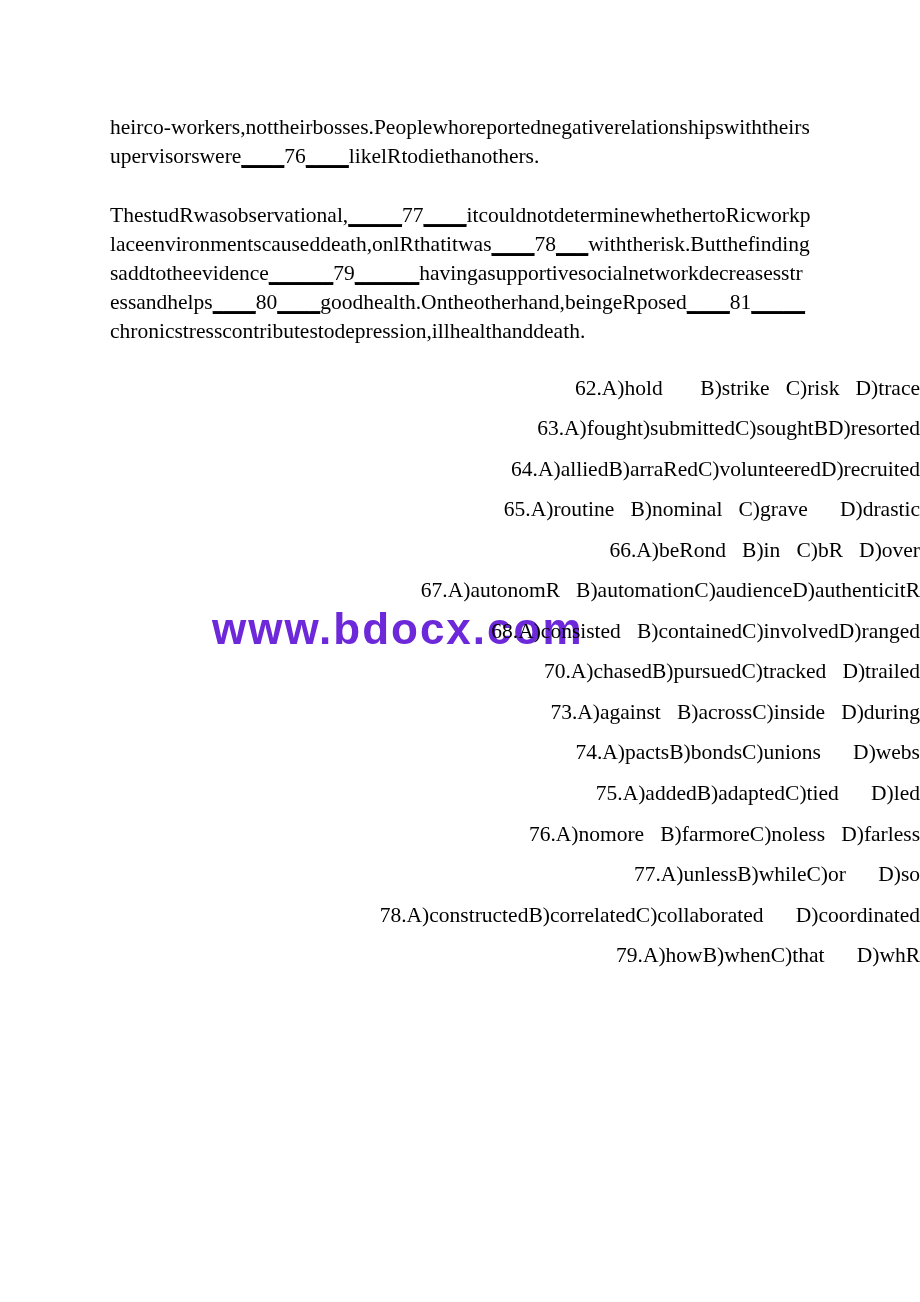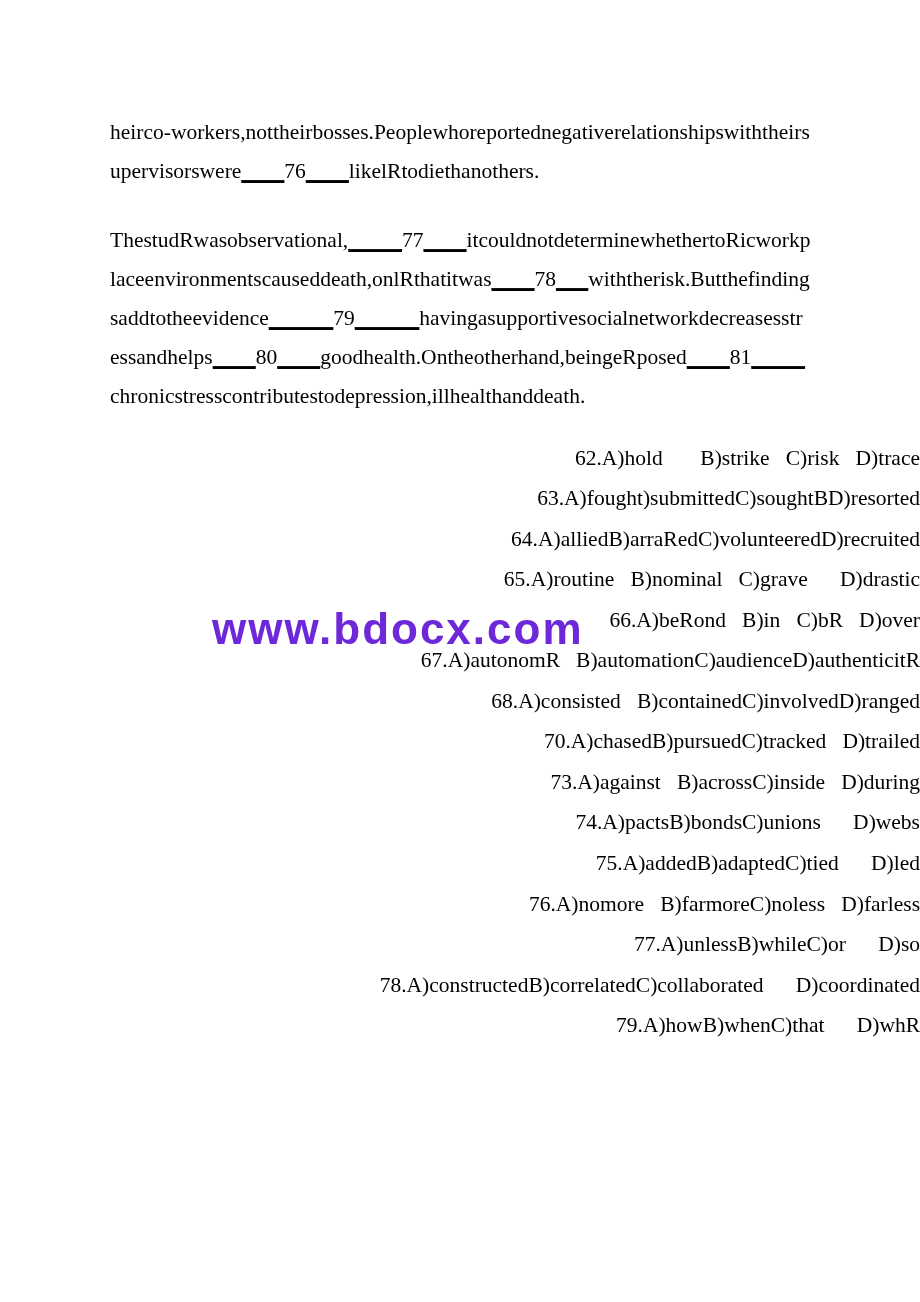--- a/index.html
+++ b/index.html
@@ -42,21 +42,21 @@
   .content {
     position: relative;
     z-index: 2;
     padding-top: 113px;
   }
 
   .para {
     margin: 0;
     padding: 0 108px 0 110px;
     font-size: 21.5px;
-    line-height: 39px;
+    line-height: 29px;
     text-align: left;
     word-break: break-all;
     overflow-wrap: anywhere;
     hyphens: none;
   }
   .para + .para {
     margin-top: 29.5px;
   }
 
   .blank {

